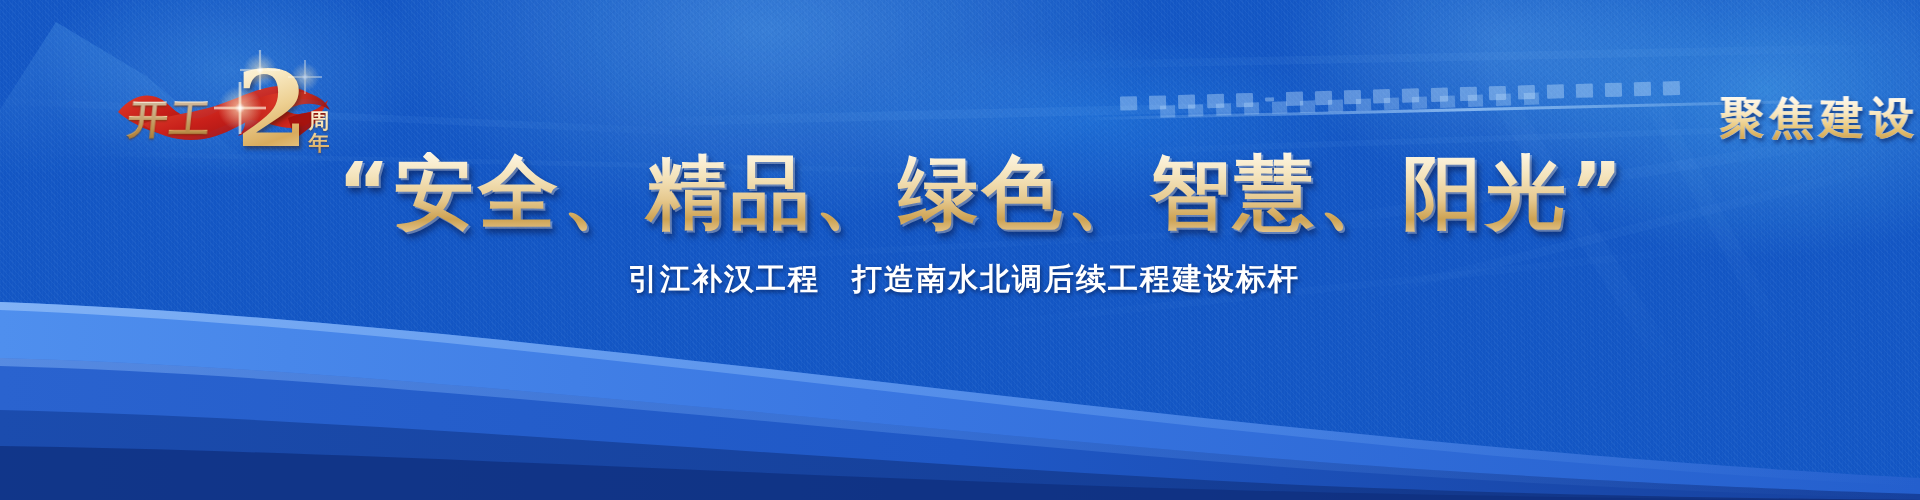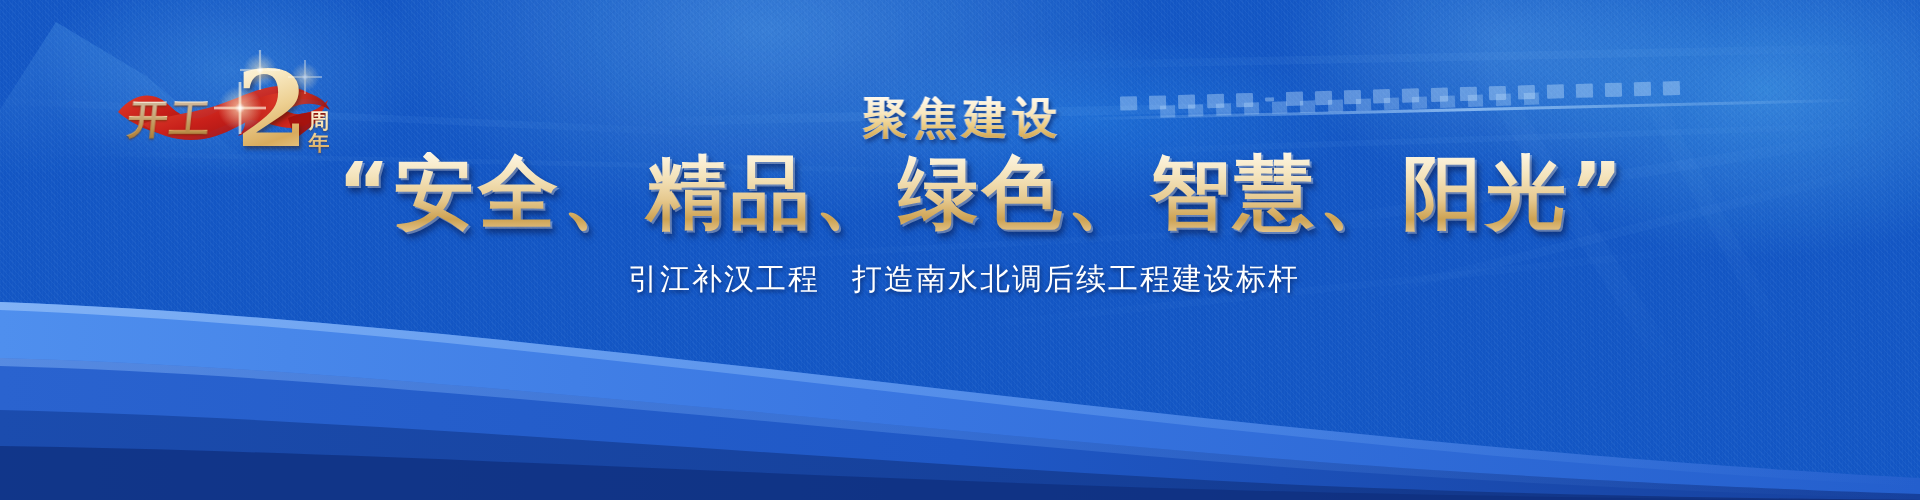--- a/index.html
+++ b/index.html
@@ -187,20 +187,21 @@
     font-family: "DejaVu Sans", "Liberation Sans", sans-serif;
     background: linear-gradient(180deg, #fffaf0 0%, #f8e7bf 40%, #e9c97f 70%, #cfa250 100%);
     -webkit-background-clip: text;
     background-clip: text;
     color: transparent;
     filter:
       drop-shadow(1px 0 0 rgba(255,255,255,.55))
       drop-shadow(-1px 0 0 rgba(255,255,255,.4))
       drop-shadow(2px 3px 2px rgba(10,35,95,.65));
     padding-left: 6px;
+    text-align: right;
   }
   .headline {
     margin-top: 12px;
     font-size: 80px;
     line-height: 1.02;
     font-weight: 700;
     letter-spacing: 4px;
     font-family: "DejaVu Sans", "Liberation Sans", sans-serif;
     background: linear-gradient(180deg, #fdf6e4 0%, #f4e3bb 30%, #e6c98f 58%, #cda253 82%, #e6c890 100%);
     -webkit-background-clip: text;
@@ -209,21 +210,21 @@
     filter:
       drop-shadow(2px 2px 0 rgba(255,255,255,.35))
       drop-shadow(3px 5px 3px rgba(8,30,85,.7));
     padding-left: 8px;
     margin-left: 36px;
   }
   .subtitle {
     margin-top: 30px;
     font-size: 30px;
     line-height: 1;
-    font-weight: 400;
+    font-weight: 700;
     letter-spacing: 2px;
     color: #ffffff;
     font-family: "DejaVu Sans", "Liberation Sans", sans-serif;
     text-shadow: 1px 2px 4px rgba(6,28,80,.75);
     padding-left: 8px;
   }
 </style>
 </head>
 <body>
 

